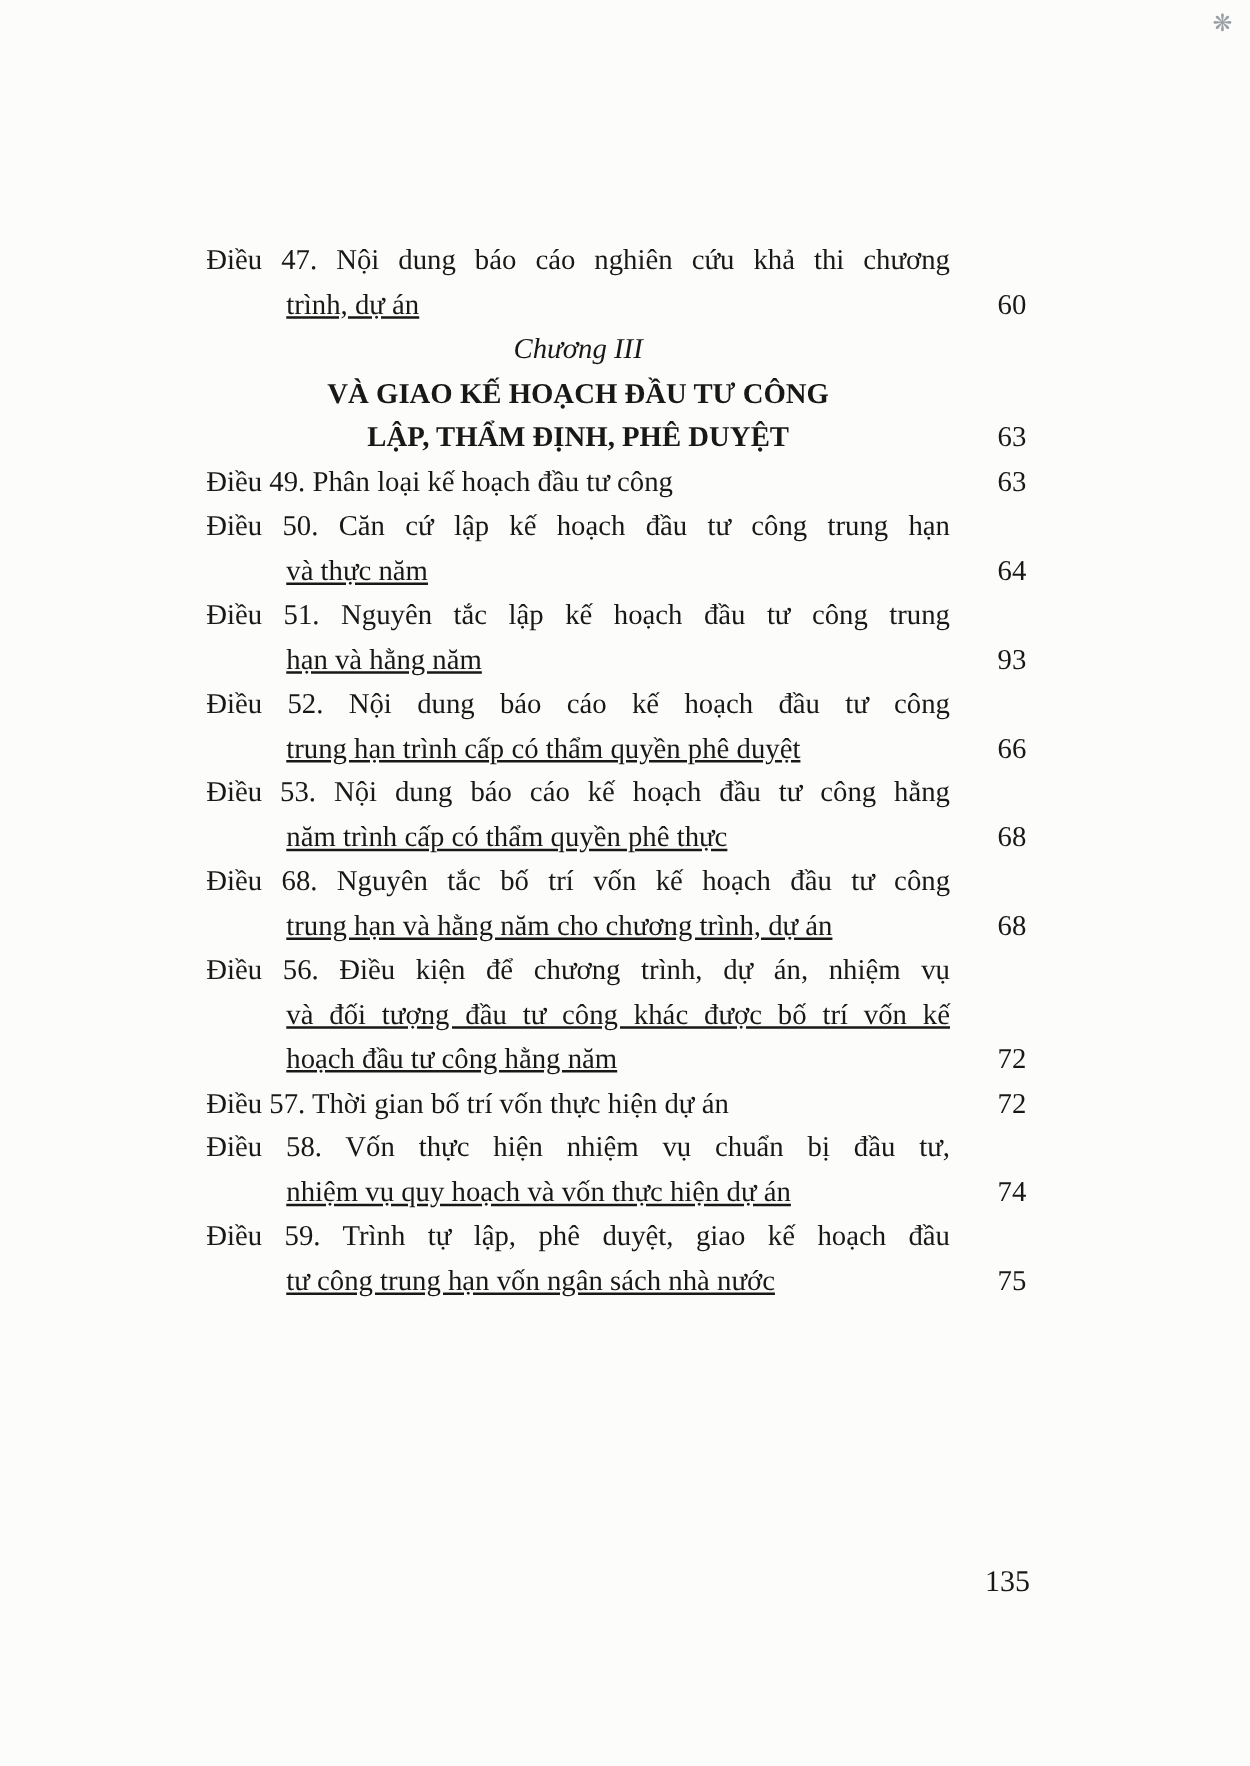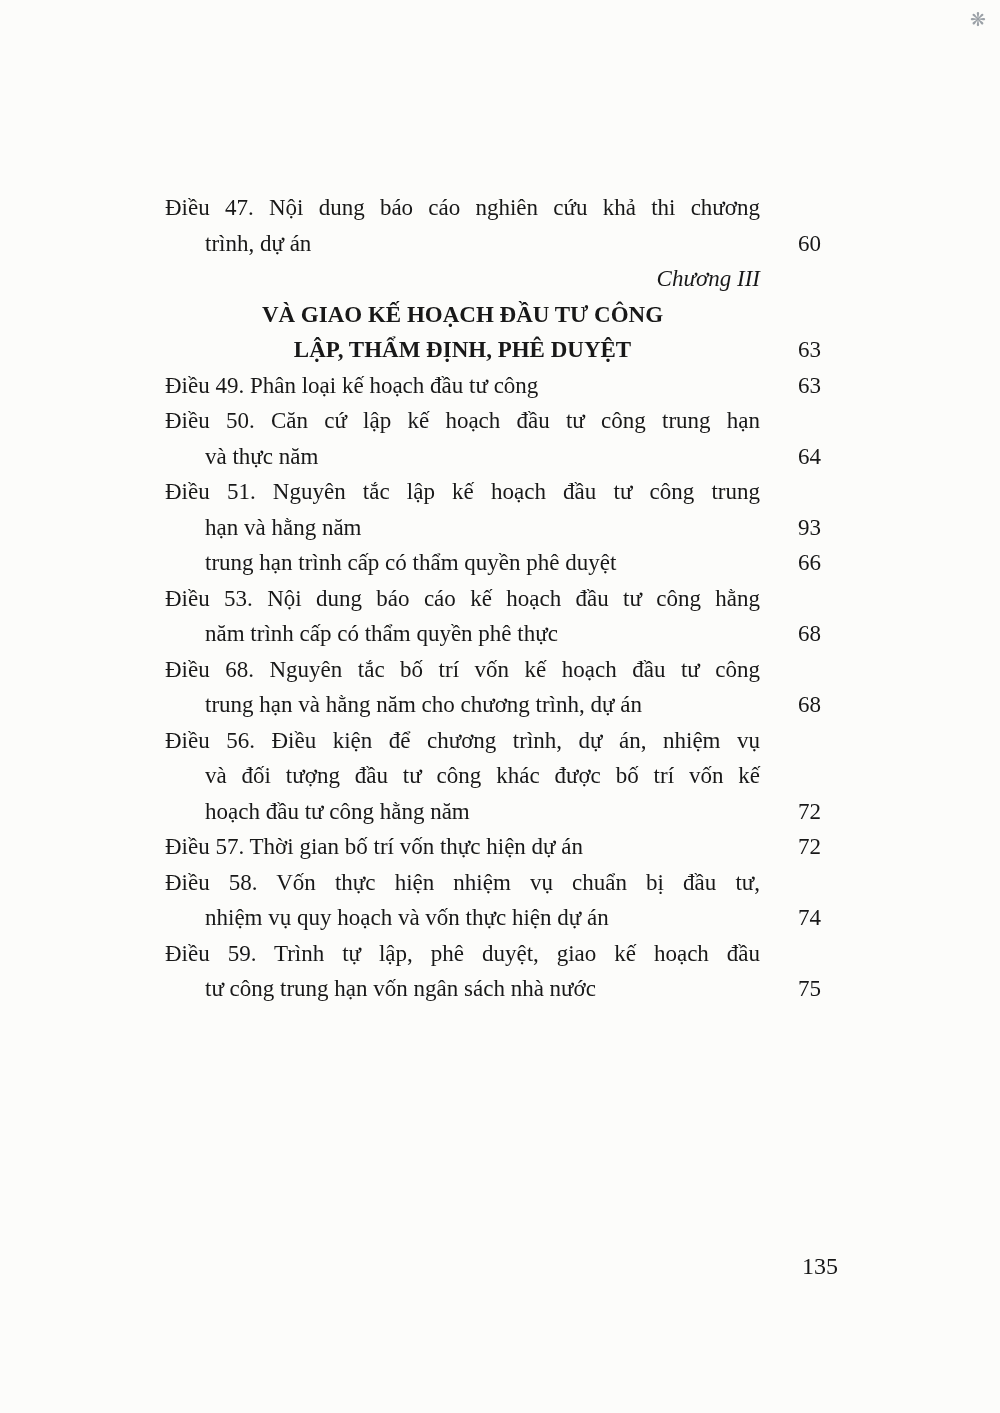--- a/index.html
+++ b/index.html
@@ -39,45 +39,45 @@
   .entry-text {
     width: 595px;
     font-size: 23px;
     line-height: 35.5px;
   }
   .line {
     text-align: justify;
     text-align-last: justify;
   }
   .line.cont {
-    margin-left: 40px;
+    margin-left: 64px;
+    text-decoration: underline;
   }
   .line.last {
     text-align-last: left;
   }
   .chapter .entry-text {
     text-align: center;
   }
   .chapter-label {
     font-style: italic;
-    text-align: right;
   }
   .chapter-title {
     font-weight: bold;
   }
   .page-num {
     font-size: 23px;
     line-height: 35.5px;
     white-space: nowrap;
     min-width: 40px;
     text-align: left;
   }
   .footer-page-number {
     position: absolute;
-    left: 165px;
+    left: 151px;
     top: 1253px;
     width: 673px;
     text-align: right;
     font-size: 24px;
   }
 </style>
 </head>
 <body>
 
 <div class="page">
@@ -114,20 +114,21 @@
       </div>
       <div class="entry">
         <div class="entry-text">
           <div class="line">Điều 51. Nguyên tắc lập kế hoạch đầu tư công trung</div>
           <div class="line cont last">hạn và hằng năm</div>
         </div>
         <div class="page-num">93</div>
       </div>
       <div class="entry">
         <div class="entry-text">
+          <div class="line">Điều 52. Nội dung báo cáo kế hoạch đầu tư công</div>
           <div class="line cont last">trung hạn trình cấp có thẩm quyền phê duyệt</div>
         </div>
         <div class="page-num">66</div>
       </div>
       <div class="entry">
         <div class="entry-text">
           <div class="line">Điều 53. Nội dung báo cáo kế hoạch đầu tư công hằng</div>
           <div class="line cont last">năm trình cấp có thẩm quyền phê thực</div>
         </div>
         <div class="page-num">68</div>

